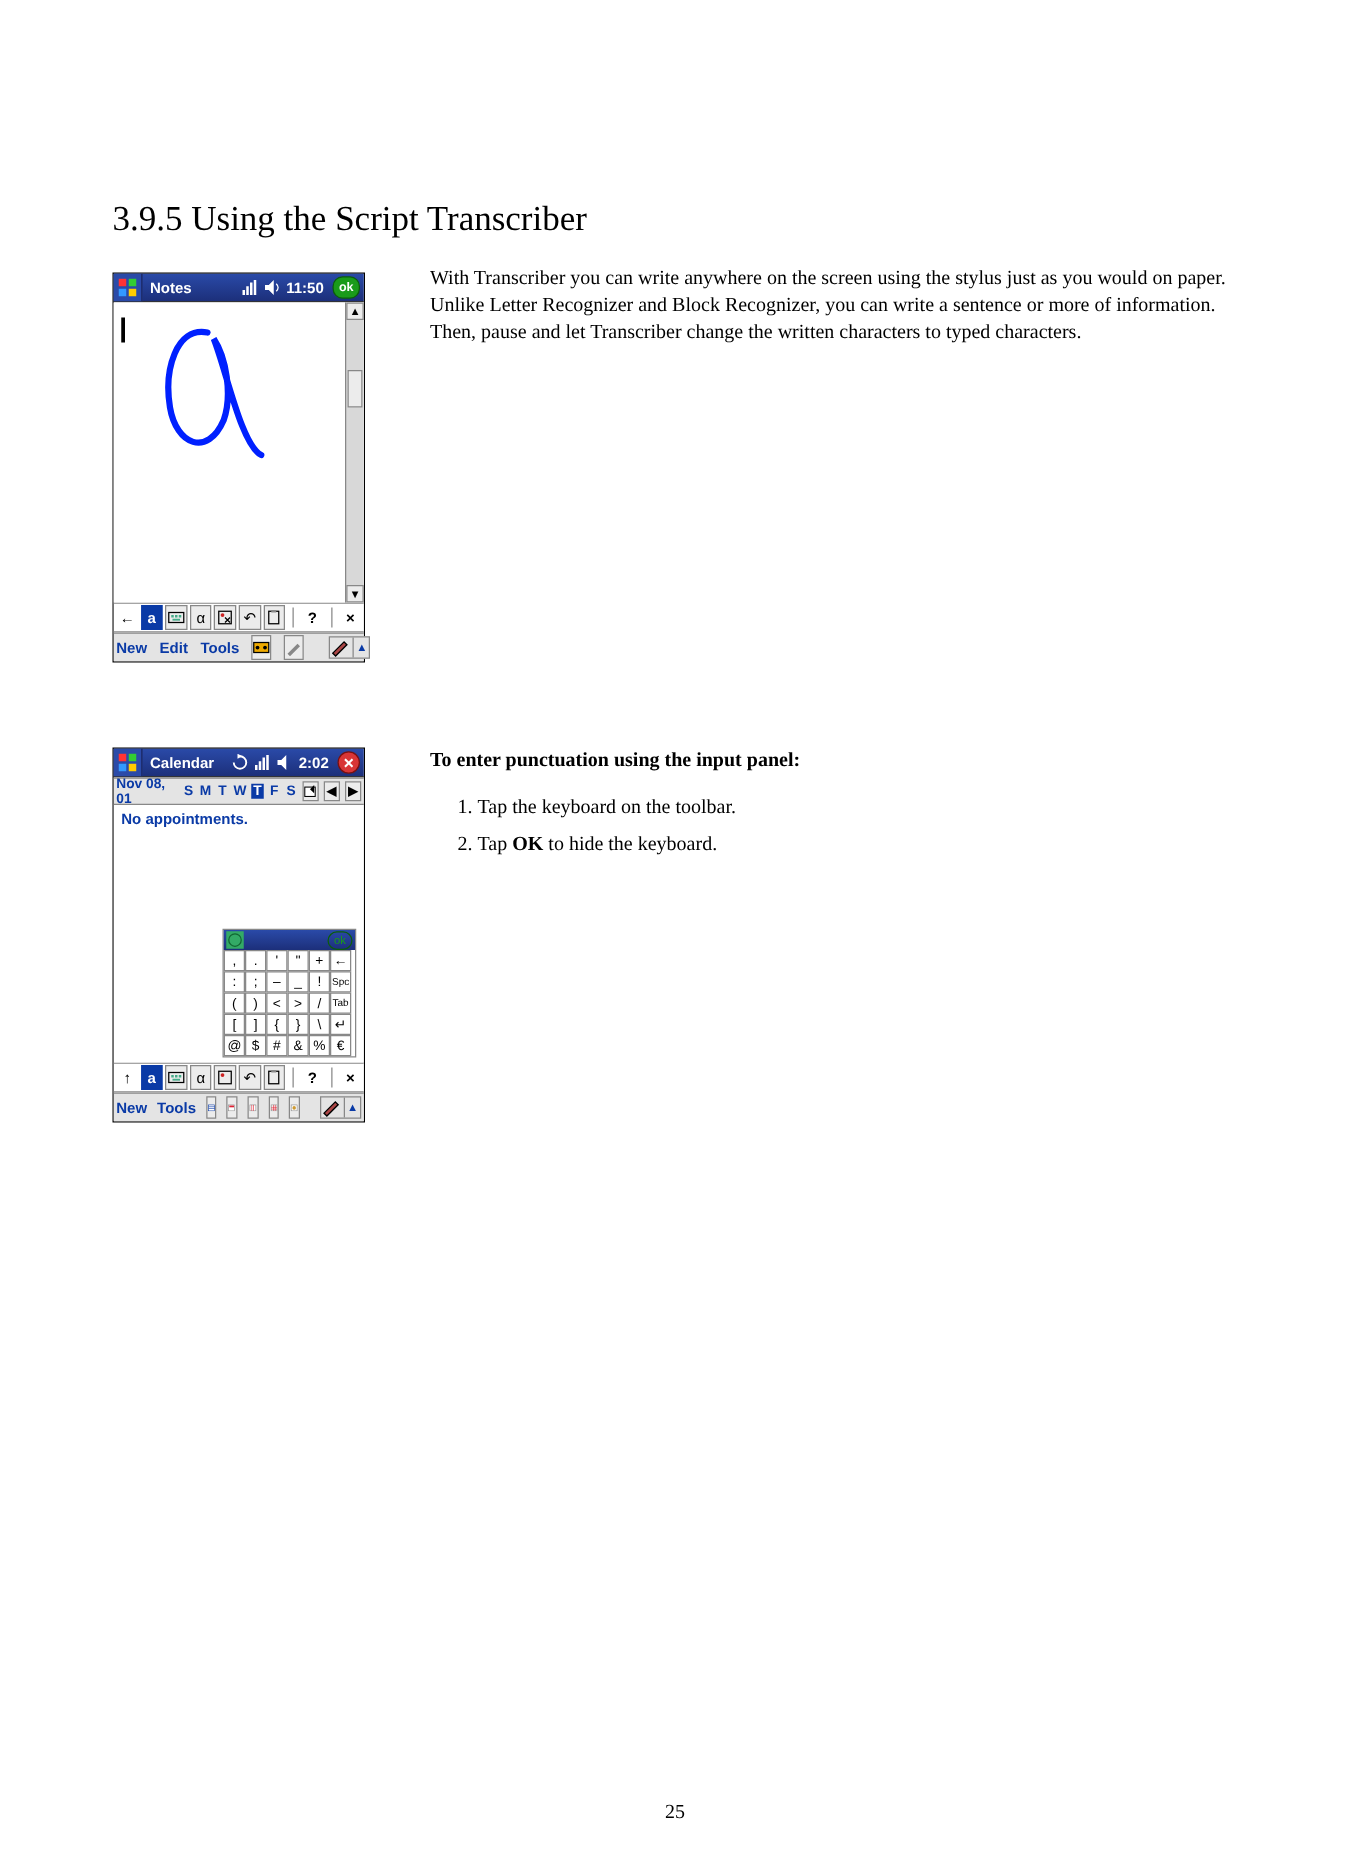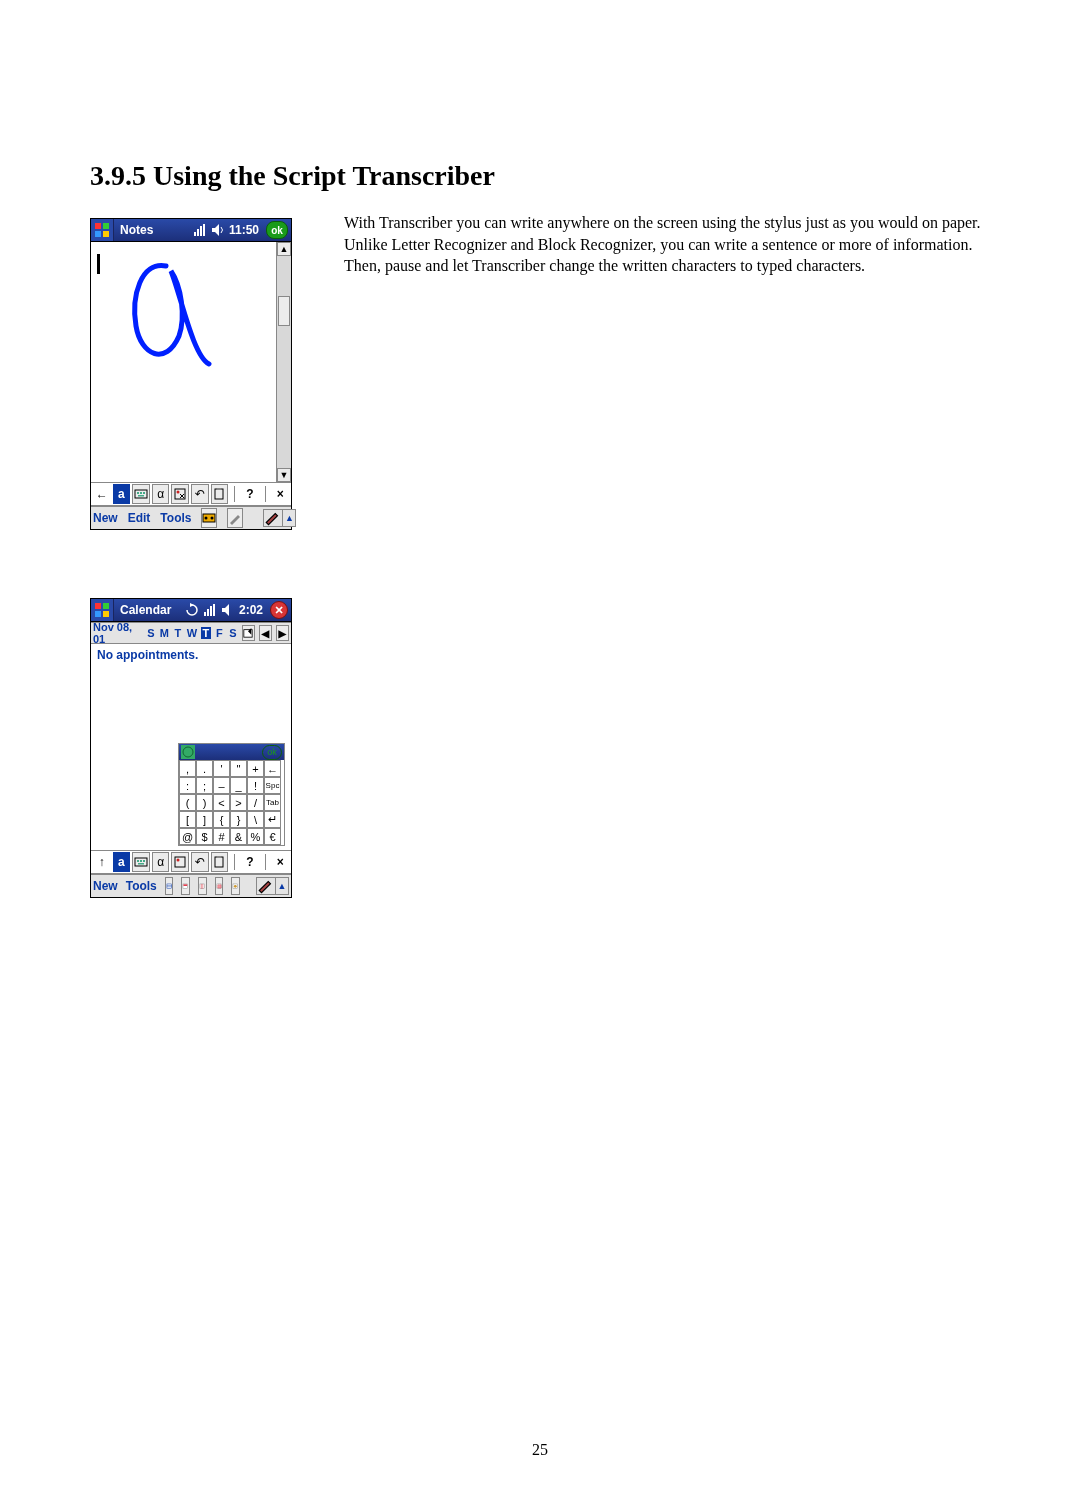--- a/index.html
+++ b/index.html
@@ -11,21 +11,21 @@
   }
   .page {
     width: 1080px;
     min-height: 1489px;
     position: relative;
     box-sizing: border-box;
     padding: 160px 90px 40px 90px;
   }
   h2.section-title {
     font-size: 28px;
-    font-weight: bold;
+    font-weight: normal;
     margin: 0 0 16px 0;
   }
   .row {
     display: flex;
     align-items: flex-start;
     gap: 52px;
     margin-top: 20px;
   }
   .body-text p {
     font-size: 16px;
@@ -476,17 +476,24 @@
             <svg viewBox="0 0 16 16">
                 <path d="M2 12 L10 4 L12 6 L4 14 Z" fill="#a44" stroke="#000"></path>
               </svg>
           </div>
           <div class="arrow">▲</div>
         </div>
       </div>
     </div>
 
     <div class="body-text" style="flex:1; margin-top:48px;">
+      <p><strong>To enter punctuation using the input panel:</strong></p>
+      <ol style="margin-top:4px;">
+        <li>Tap the keyboard on the toolbar.</li>
+        <li>
+          <span>Tap </span><strong>OK</strong><span> to hide the keyboard.</span>
+        </li>
+      </ol>
     </div>
   </div>
 
   <div class="pagenum">25</div>
 </div>
 
 </body></html>

